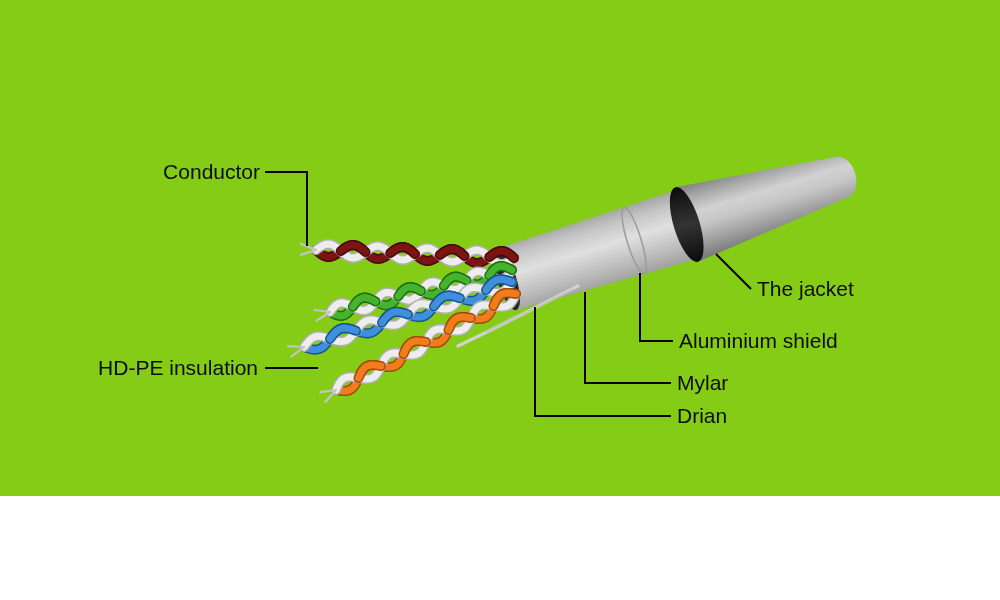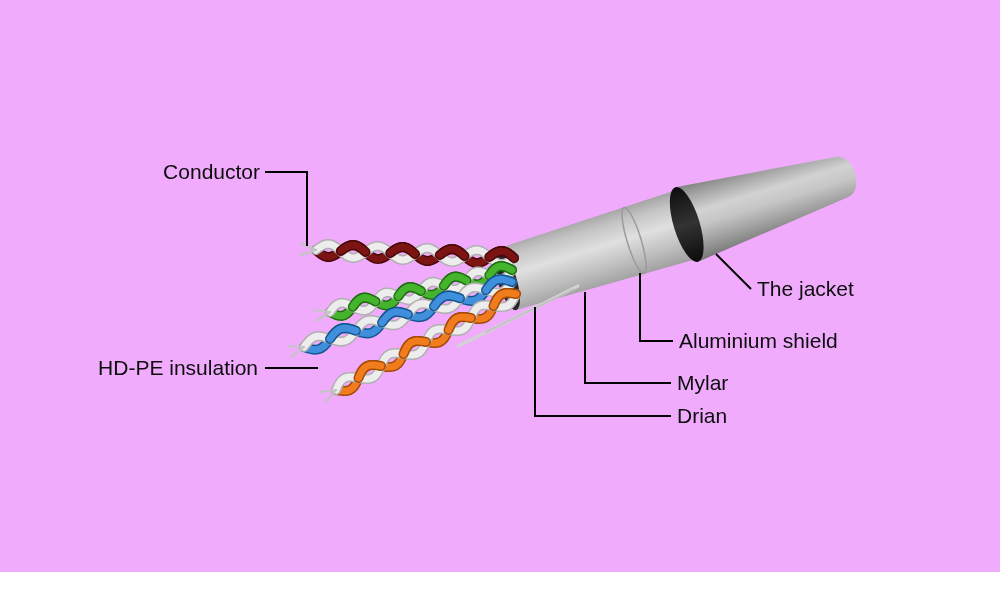--- a/index.html
+++ b/index.html
@@ -6,22 +6,22 @@
     margin: 0;
     padding: 0;
     width: 1000px;
     height: 600px;
     background: #ffffff;
     overflow: hidden;
   }
   .stage {
     position: relative;
     width: 1000px;
-    height: 572px;
-    background: #f0abfc;
+    height: 496px;
+    background: #84cc16;
   }
   svg text {
     font-family: "Liberation Sans", sans-serif;
     font-size: 21px;
     fill: #0d0d0d;
   }
   .leader {
     stroke: #000000;
     stroke-width: 2;
     fill: none;

